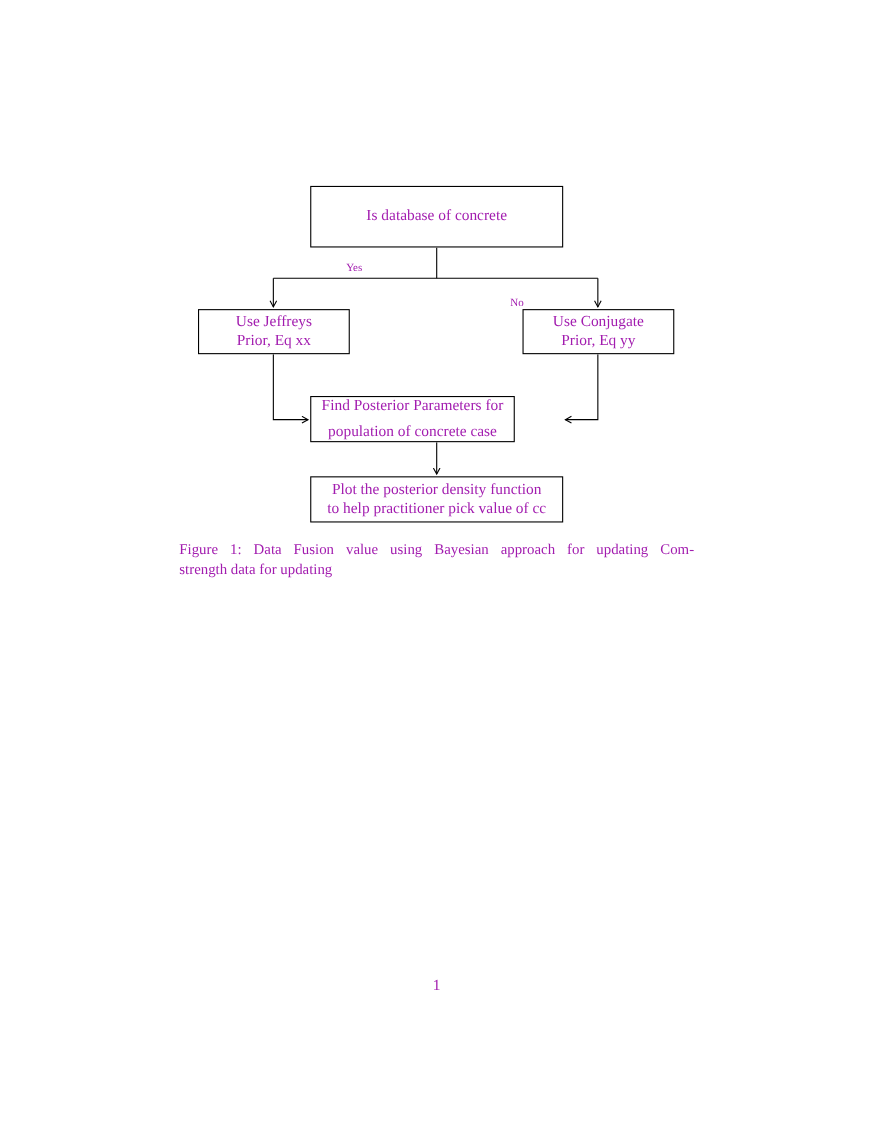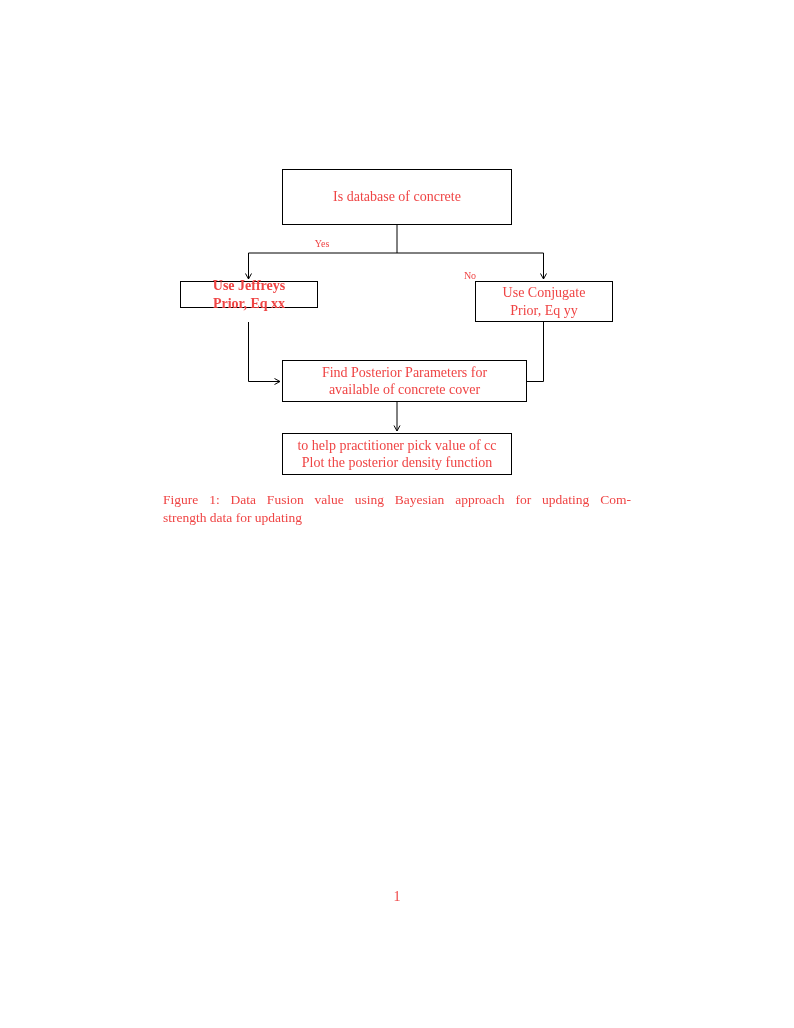--- a/index.html
+++ b/index.html
@@ -6,21 +6,21 @@
     margin: 0;
     padding: 0;
     background: #ffffff;
   }
   .page {
     position: relative;
     width: 794px;
     height: 1028px;
     background: #ffffff;
     font-family: "Liberation Serif", "DejaVu Serif", serif;
-    color: #ef4444;
+    color: #a21caf;
     overflow: hidden;
   }
   .connectors {
     position: absolute;
     left: 0; top: 0;
     width: 794px; height: 1028px;
     pointer-events: none;
   }
   .node {
     position: absolute;
@@ -28,23 +28,23 @@
     border: 1px solid #000000;
     background: #ffffff;
     display: flex;
     flex-direction: column;
     justify-content: center;
     text-align: center;
     font-size: 14px;
     line-height: 17.5px;
   }
   .node-top    { left: 282px; top: 169px; width: 230px; height: 56px; }
-  .node-left   { left: 180px; top: 281px; width: 138px; height: 27px; font-weight: bold; }
+  .node-left   { left: 180px; top: 281px; width: 138px; height: 41px; }
   .node-right  { left: 475px; top: 281px; width: 138px; height: 41px; }
-  .node-middle { left: 282px; top: 360px; width: 245px; height: 42px; }
+  .node-middle { left: 282px; top: 360px; width: 186px; height: 42px; justify-content: space-between; }
   .node-bottom { left: 282px; top: 433px; width: 230px; height: 42px; }
   .edge-label {
     position: absolute;
     width: 60px;
     top: 235px;
     text-align: center;
     font-size: 10px;
     line-height: 17px;
   }
   .edge-label-yes { left: 292px; }
@@ -112,26 +112,26 @@
     <span>Prior, Eq xx</span>
   </div>
 
   <div class="node node-right">
     <span>Use Conjugate</span>
     <span>Prior, Eq yy</span>
   </div>
 
   <div class="node node-middle">
     <span>Find Posterior Parameters for</span>
-    <span>available of concrete cover</span>
+    <span>population of concrete case</span>
   </div>
 
   <div class="node node-bottom">
+    <span>Plot the posterior density function</span>
     <span>to help practitioner pick value of cc</span>
-    <span>Plot the posterior density function</span>
   </div>
 
   <div class="caption">
     <span class="cap-line j">Figure 1: Data Fusion value using Bayesian approach for updating Com-</span>
     <span class="cap-line">strength data for updating</span>
   </div>
 
   <div class="page-number">1</div>
 
 </div>

